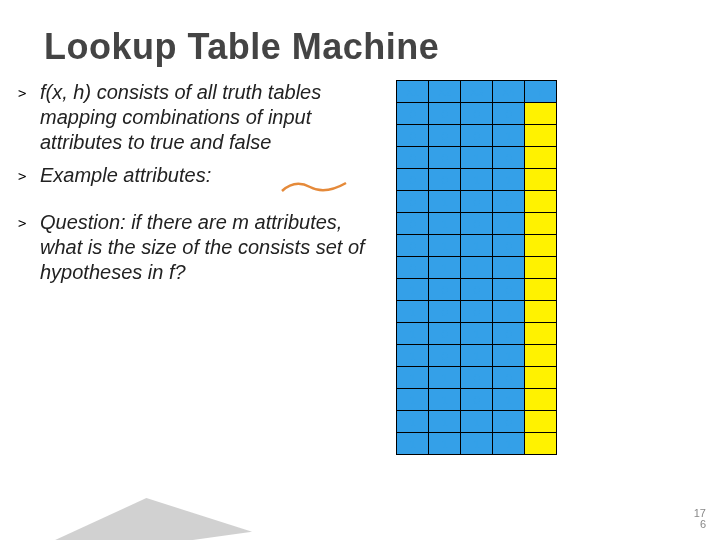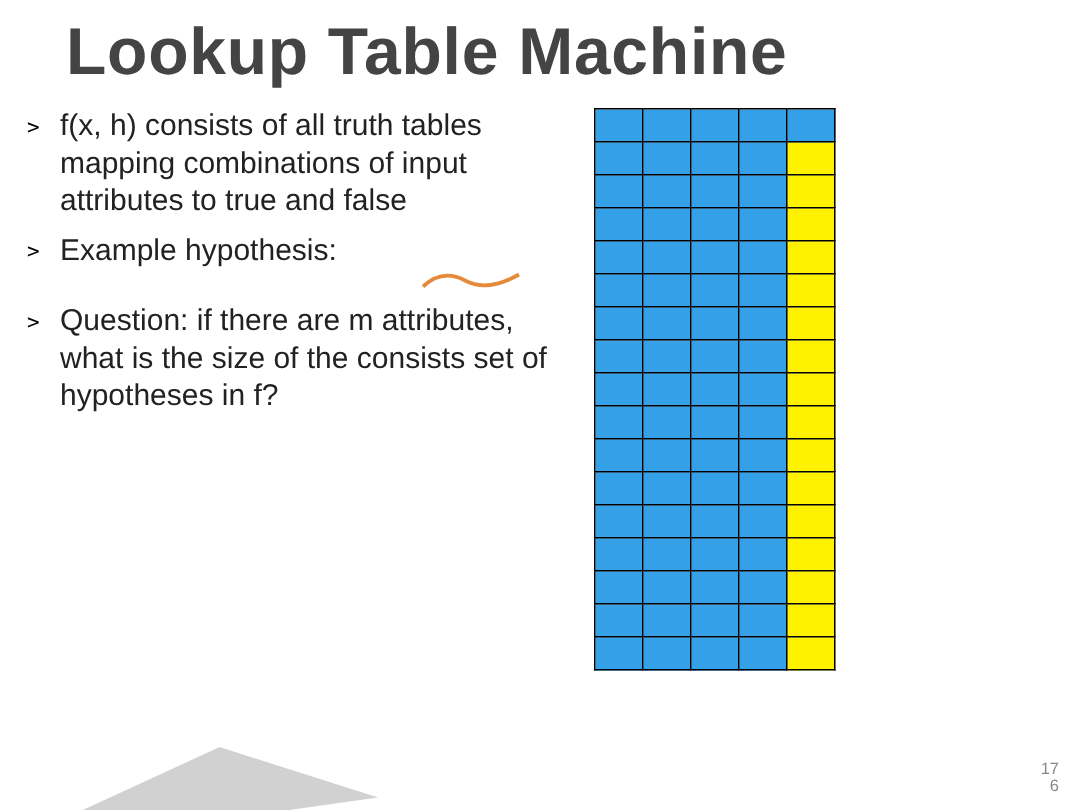--- a/index.html
+++ b/index.html
@@ -5,24 +5,24 @@
   * { margin: 0; padding: 0; box-sizing: border-box; }
   body {
     width: 720px;
     height: 540px;
     background: #fff;
     font-family: "Trebuchet MS", "Segoe UI", sans-serif;
     position: relative;
     overflow: hidden;
   }
   .title {
-    font-size: 44px;
+    font-size: 36px;
     font-weight: bold;
     color: #444;
-    padding: 10px 0 12px 44px;
+    padding: 26px 0 12px 44px;
     letter-spacing: 0.5px;
   }
   .content {
     display: flex;
     padding-left: 18px;
   }
   .left {
     width: 360px;
     font-size: 20px;
     color: #222;
@@ -32,21 +32,21 @@
     display: flex;
     margin-bottom: 8px;
   }
   .bullet {
     flex: 0 0 22px;
     font-size: 14px;
     color: #000;
     padding-top: 5px;
     font-family: monospace;
   }
-  .bullet-text { flex: 1; }
+  .bullet-text { flex: 1; font-style: italic; }
   .right {
     padding-left: 18px;
   }
   table {
     border-collapse: collapse;
   }
   td, th {
     border: 1px solid #000;
     width: 32px;
     height: 22px;
@@ -102,21 +102,21 @@
 <div class="title">Lookup Table Machine</div>
 
 <div class="content">
   <div class="left">
     <div class="bullet-item">
       <div class="bullet">&gt;</div>
       <div class="bullet-text">f(x, h) consists of all truth tables mapping combinations of input attributes to true and false</div>
     </div>
     <div class="bullet-item">
       <div class="bullet">&gt;</div>
-      <div class="bullet-text">Example hypothesis:</div>
+      <div class="bullet-text">Example attributes:</div>
     </div>
     <div style="height:14px"></div>
     <div class="bullet-item">
       <div class="bullet">&gt;</div>
       <div class="bullet-text">Question: if there are m attributes, what is the size of the consists set of hypotheses in f?</div>
     </div>
   </div>
 
   <div class="right">
     <table>

